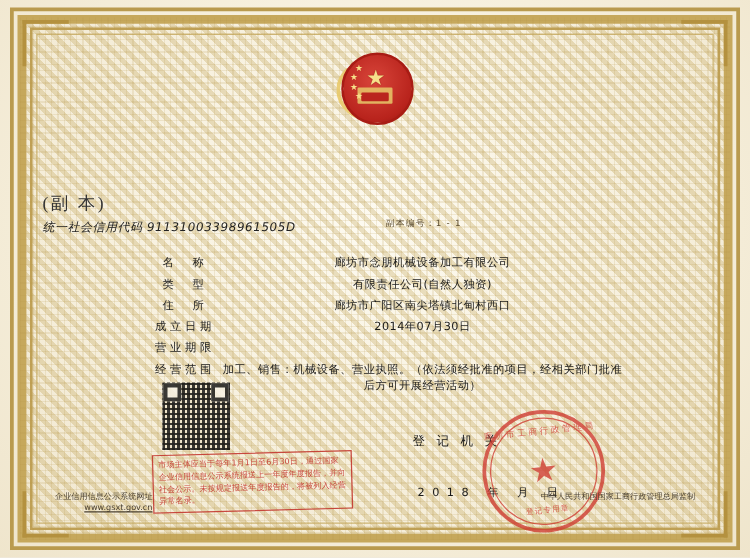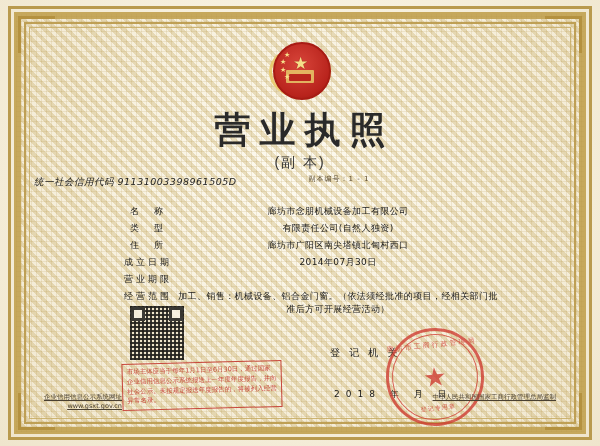--- a/index.html
+++ b/index.html
@@ -139,22 +139,21 @@
     font-weight: bold;
     font-size: 36px;
     letter-spacing: 9px;
     color: #2a2a2a;
     text-indent: 9px;
   }
   .subtitle {
     position: absolute;
     top: 122px;
     width: 100%;
-    text-align: center;
-    font-family: Liberation Sans, sans-serif;
+    font-family: Liberation Serif, serif;
     font-size: 14px;
     color: #333;
     letter-spacing: 2px;
   }
   .serial {
     position: absolute;
     top: 142px;
     left: 50%;
     transform: translateX(-50%);
     font-size: 7px;
@@ -311,21 +310,20 @@
     box-sizing: border-box;
     font-size: 6.5px;
     color: #4a4031;
   }
   .footer .mid {
     text-align: center;
     flex: 1;
   }
   .footer .left, .footer .right {
     white-space: nowrap;
-    text-decoration: underline;
   }
   .footer .url {
     display: block;
     color: #4a4031;
     text-decoration: underline;
     text-align: right;
   }
 </style>
 </head>
 <body>
@@ -348,21 +346,20 @@
       <div class="ears"></div>
       <div class="disc"></div>
       <div class="gate"></div>
       <div class="star">★</div>
       <div class="mini-star s1">★</div>
       <div class="mini-star s2">★</div>
       <div class="mini-star s3">★</div>
       <div class="mini-star s4">★</div>
     </div>
 
-    <div class="title">营业执照</div>
     <div class="subtitle">(副 本)</div>
     <div class="serial">副本编号：1 - 1</div>
     <div class="credit-code">统一社会信用代码 91131003398961505D</div>
 
     <table class="fields">
       <tbody>
           <tr>
         <td class="label">名　称</td>
         <td class="value">廊坊市念朋机械设备加工有限公司</td>
       </tr>
@@ -377,21 +374,21 @@
       <tr>
         <td class="label">成立日期</td>
         <td class="value">2014年07月30日</td>
       </tr>
       <tr>
         <td class="label">营业期限</td>
         <td class="value"></td>
       </tr>
       <tr>
         <td class="label">经营范围</td>
-        <td class="value wrap">加工、销售：机械设备、铝合金门窗。（依法须经批准的项目，经相关部门批准后方可开展经营活动）</td>
+        <td class="value wrap">加工、销售：机械设备、营业执照。（依法须经批准的项目，经相关部门批准后方可开展经营活动）</td>
       </tr>
     </tbody>
       </table>
 
     <div class="qr"></div>
 
     <div class="red-stamp-text">市场主体应当于每年1月1日至6月30日，通过国家企业信用信息公示系统报送上一年度年度报告，并向社会公示。未按规定报送年度报告的，将被列入经营异常名录。</div>
 
     <div class="reg-authority">登 记 机 关</div>
     <div class="date-line">2018 年 月 日</div>

